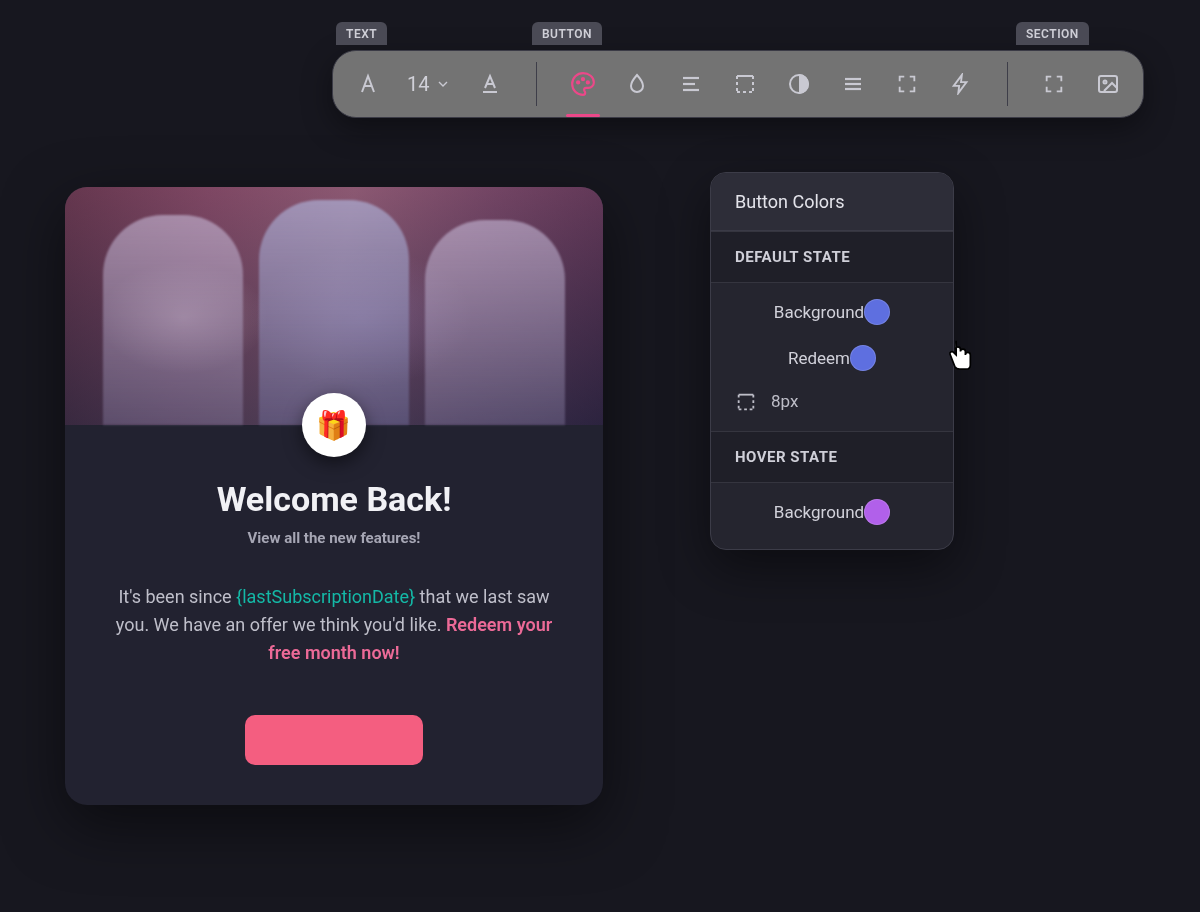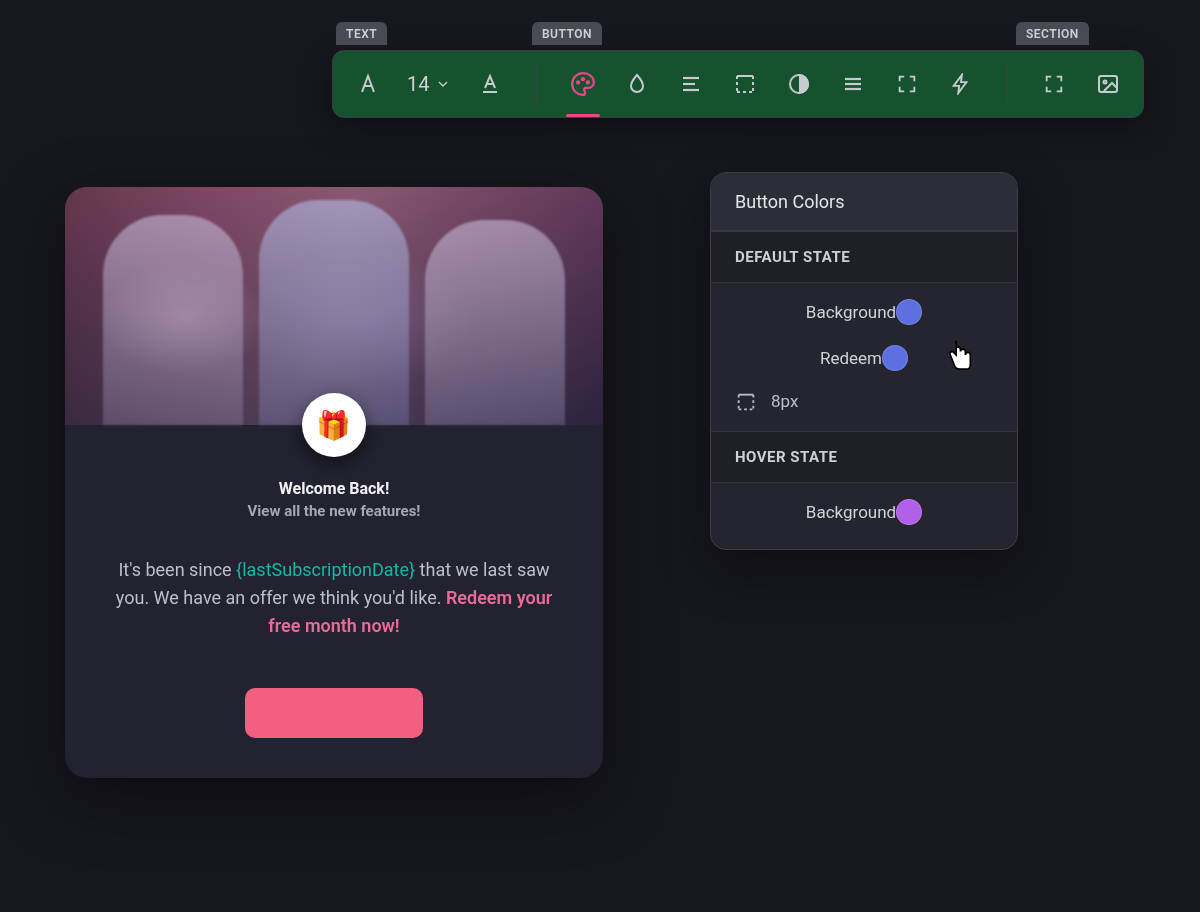--- a/index.html
+++ b/index.html
@@ -33,23 +33,23 @@
     color: #cfcfd7;
     font-size: 12px;
     letter-spacing: .5px;
     padding: 5px 10px 4px;
     border-radius: 6px 6px 0 0;
     font-weight: 600;
   }
   .toolbar {
     display: flex;
     align-items: center;
-    background: #14532d;
+    background: #737373;
     border: 1px solid #3b3b46;
-    border-radius: 12px;
+    border-radius: 24px;
     padding: 10px 12px;
     gap: 17px;
     box-shadow: 0 10px 30px rgba(0,0,0,.4);
   }
   .tb-group { display: flex; align-items: center; gap: 8px; }
   .tb-divider { width: 1px; height: 44px; background: #3e3e49; margin: 0 6px; }
   .tb-btn {
     width: 46px; height: 46px;
     display: flex; align-items: center; justify-content: center;
     border-radius: 8px;
@@ -119,24 +119,24 @@
     background: #fff;
     display: flex; align-items: center; justify-content: center;
     box-shadow: 0 6px 18px rgba(0,0,0,.5);
     font-size: 28px;
   }
   .preview-body {
     padding: 54px 38px 40px;
     text-align: center;
   }
   .preview-title {
-    font-size: 16px;
+    font-size: 34px;
     font-weight: 700;
     color: #f1f1f5;
-    margin-bottom: 4px;
+    margin-bottom: 10px;
   }
   .preview-sub {
     font-size: 15px;
     color: #a6a6b4;
     margin-bottom: 36px;
     font-weight: bold;
   }
   .preview-text {
     font-size: 18px;
     line-height: 1.55;
@@ -149,21 +149,21 @@
     width: 178px; height: 50px;
     background: #f45e80;
     border-radius: 10px;
   }
 
   
   .panel {
     position: absolute;
     left: 710px;
     top: 172px;
-    width: 308px;
+    width: 244px;
     background: #25252f;
     border: 1px solid #3c3c48;
     border-radius: 16px;
     overflow: hidden;
     box-shadow: 0 18px 50px rgba(0,0,0,.45);
   }
   .panel-header {
     padding: 18px 24px;
     font-size: 18px;
     color: #e3e3ea;

